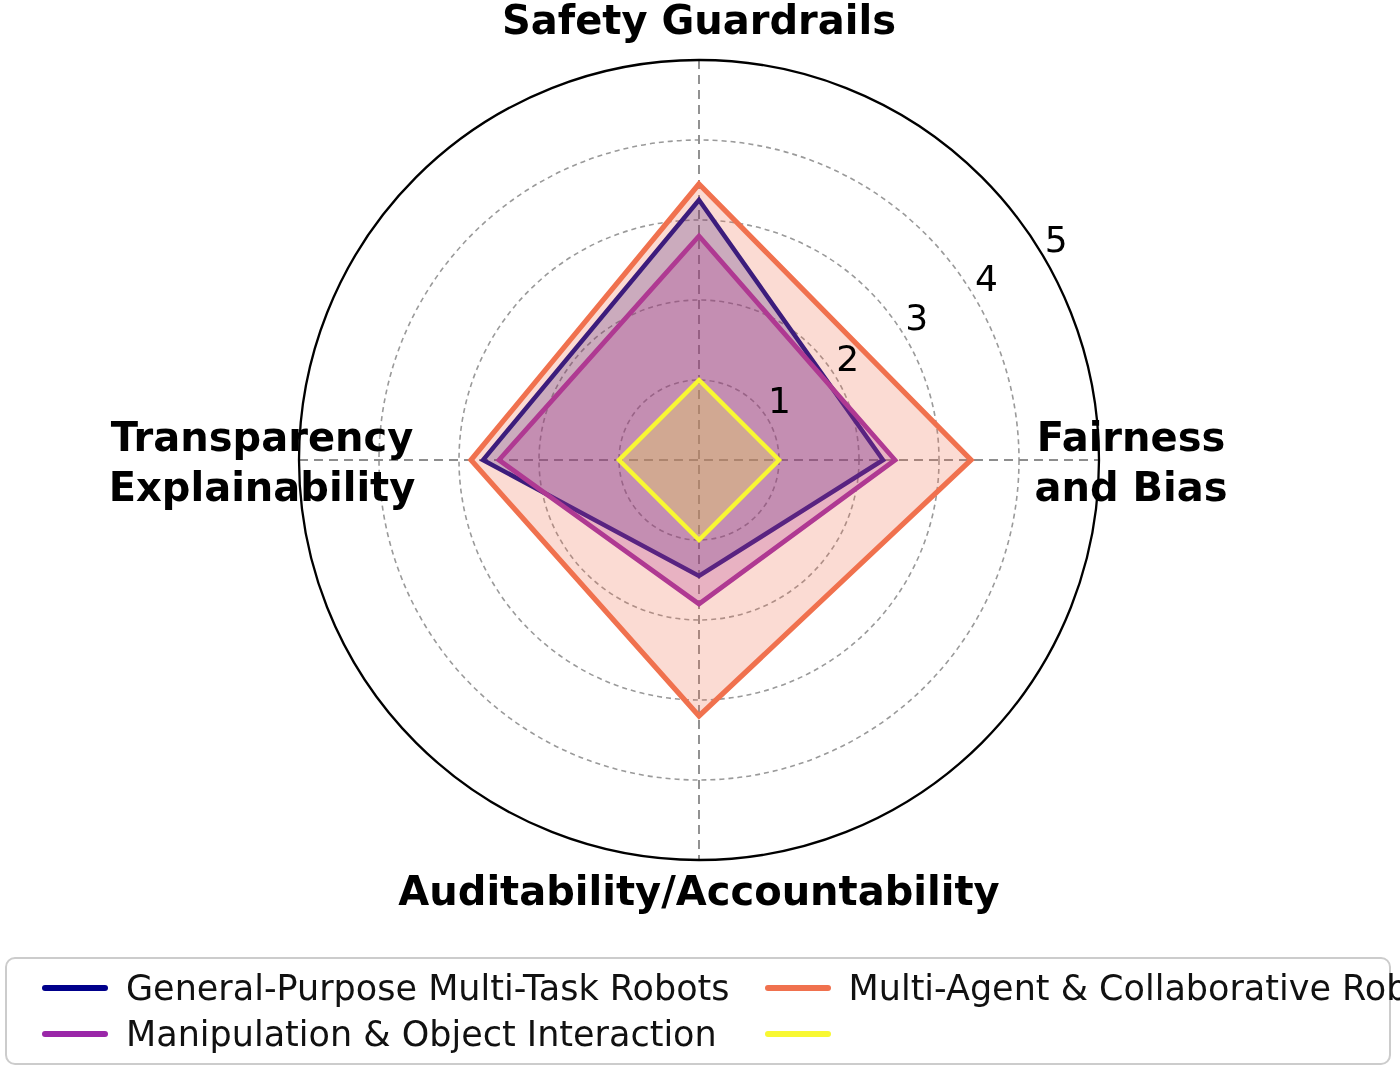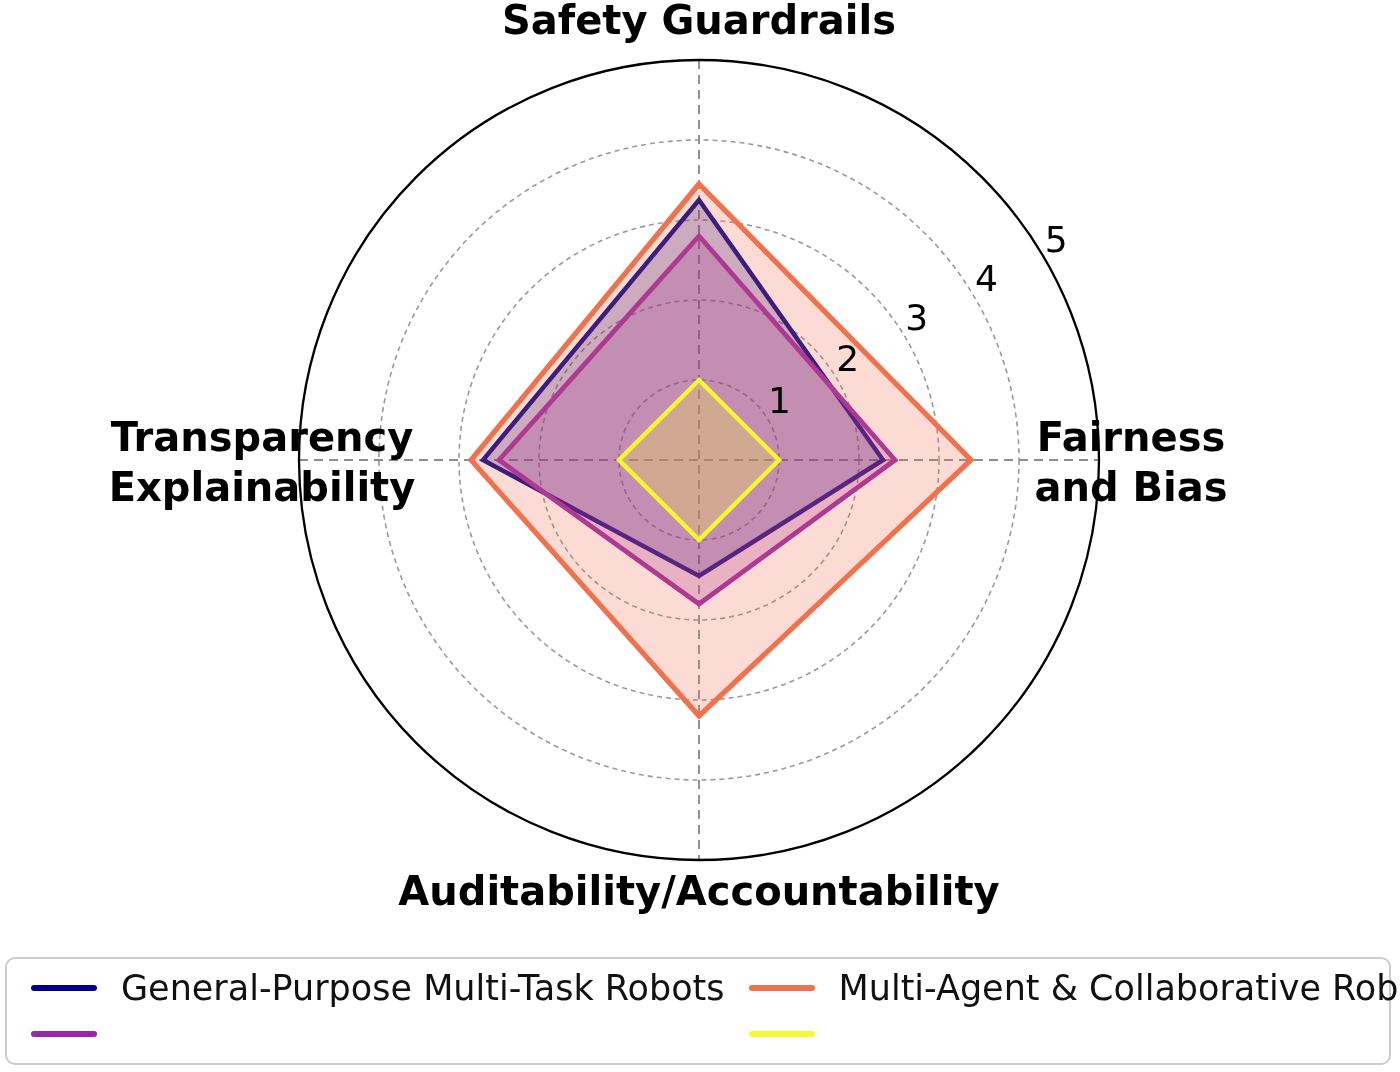--- a/index.html
+++ b/index.html
@@ -36,22 +36,22 @@
     display: grid;
     grid-template-columns: 1fr 1fr;
     grid-template-rows: 1fr 1fr;
     grid-auto-flow: column;
     align-items: center;
     padding: 6px 0;
   }
   .legend-item {
     display: flex;
     align-items: center;
-    gap: 24px;
-    padding-left: 24px;
+    gap: 18px;
+    padding-left: 35px;
     font-size: 35px;
     color: #111111;
     white-space: nowrap;
   }
   .legend-swatch {
     display: inline-block;
     width: 66px;
     height: 6px;
     border-radius: 3px;
     flex: 0 0 66px;
@@ -85,20 +85,21 @@
       <text x="262" y="451" text-anchor="middle" class="axis-label">Transparency</text>
       <text x="262" y="501" text-anchor="middle" class="axis-label">Explainability</text>
     </svg>
   <div id="legend" class="legend">
       <div class="legend-item">
         <span class="legend-swatch" style="background: rgb(0, 0, 139);"></span>
         <span>General-Purpose Multi-Task Robots</span>
       </div>
       <div class="legend-item">
         <span class="legend-swatch" style="background: rgb(154, 39, 168);"></span>
+        <span>Manipulation &amp; Object Interaction</span>
       </div>
       <div class="legend-item">
         <span class="legend-swatch" style="background: rgb(240, 113, 78);"></span>
         <span>Multi-Agent &amp; Collaborative Robotics</span>
       </div>
       <div class="legend-item">
         <span class="legend-swatch" style="background: rgb(248, 248, 50);"></span>
       </div>
     </div>
 </div>

